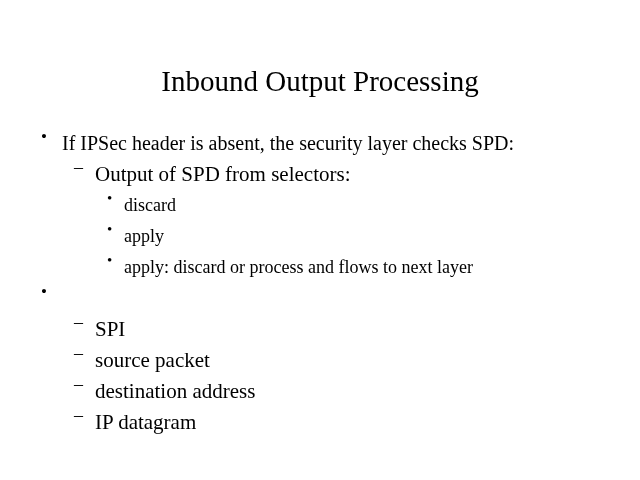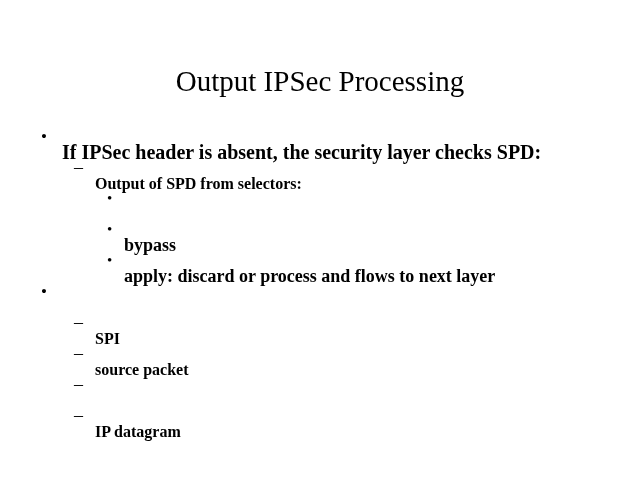--- a/index.html
+++ b/index.html
@@ -55,83 +55,83 @@
   .bullet-marker {
     position: absolute;
     top: 0;
     display: inline-block;
     text-align: left;
     line-height: 31px;
   }
 
   .bullet-text {
     position: absolute;
-    top: 16px;
+    top: 7px;
     display: inline-block;
     line-height: 31px;
     white-space: nowrap;
-    font-weight: bold;
   }
 
   
   .lvl1 .bullet-marker {
     left: 41px;
     font-size: 17px;
   }
   .lvl1 .bullet-text {
     left: 62px;
     font-size: 20px;
   }
 
   
   .lvl2 .bullet-marker {
     left: 74px;
     font-size: 18px;
   }
   .lvl2 .bullet-text {
     left: 95px;
-    font-size: 16px;
+    font-size: 21px;
   }
 
   
   .lvl3 .bullet-marker {
     left: 107px;
     font-size: 15px;
   }
   .lvl3 .bullet-text {
     left: 124px;
     font-size: 18px;
   }
 </style>
 </head>
 <body>
 
 <div class="slide">
 
-  <div class="slide-title">Output IPSec Processing</div>
+  <div class="slide-title">Inbound Output Processing</div>
 
   <div class="body-list">
 
     <div class="bullet-row lvl1">
       <span class="bullet-marker">•</span>
       <span class="bullet-text">If IPSec header is absent, the security layer checks SPD:</span>
     </div>
 
     <div class="bullet-row lvl2">
       <span class="bullet-marker">–</span>
       <span class="bullet-text">Output of SPD from selectors:</span>
     </div>
 
     <div class="bullet-row lvl3">
       <span class="bullet-marker">•</span>
+      <span class="bullet-text">discard</span>
     </div>
 
     <div class="bullet-row lvl3">
       <span class="bullet-marker">•</span>
-      <span class="bullet-text">bypass</span>
+      <span class="bullet-text">apply</span>
     </div>
 
     <div class="bullet-row lvl3">
       <span class="bullet-marker">•</span>
       <span class="bullet-text">apply: discard or process and flows to next layer</span>
     </div>
 
     <div class="bullet-row lvl1">
       <span class="bullet-marker">•</span>
     </div>
@@ -141,20 +141,21 @@
       <span class="bullet-text">SPI</span>
     </div>
 
     <div class="bullet-row lvl2">
       <span class="bullet-marker">–</span>
       <span class="bullet-text">source packet</span>
     </div>
 
     <div class="bullet-row lvl2">
       <span class="bullet-marker">–</span>
+      <span class="bullet-text">destination address</span>
     </div>
 
     <div class="bullet-row lvl2">
       <span class="bullet-marker">–</span>
       <span class="bullet-text">IP datagram</span>
     </div>
 
   </div>
 </div>
 

